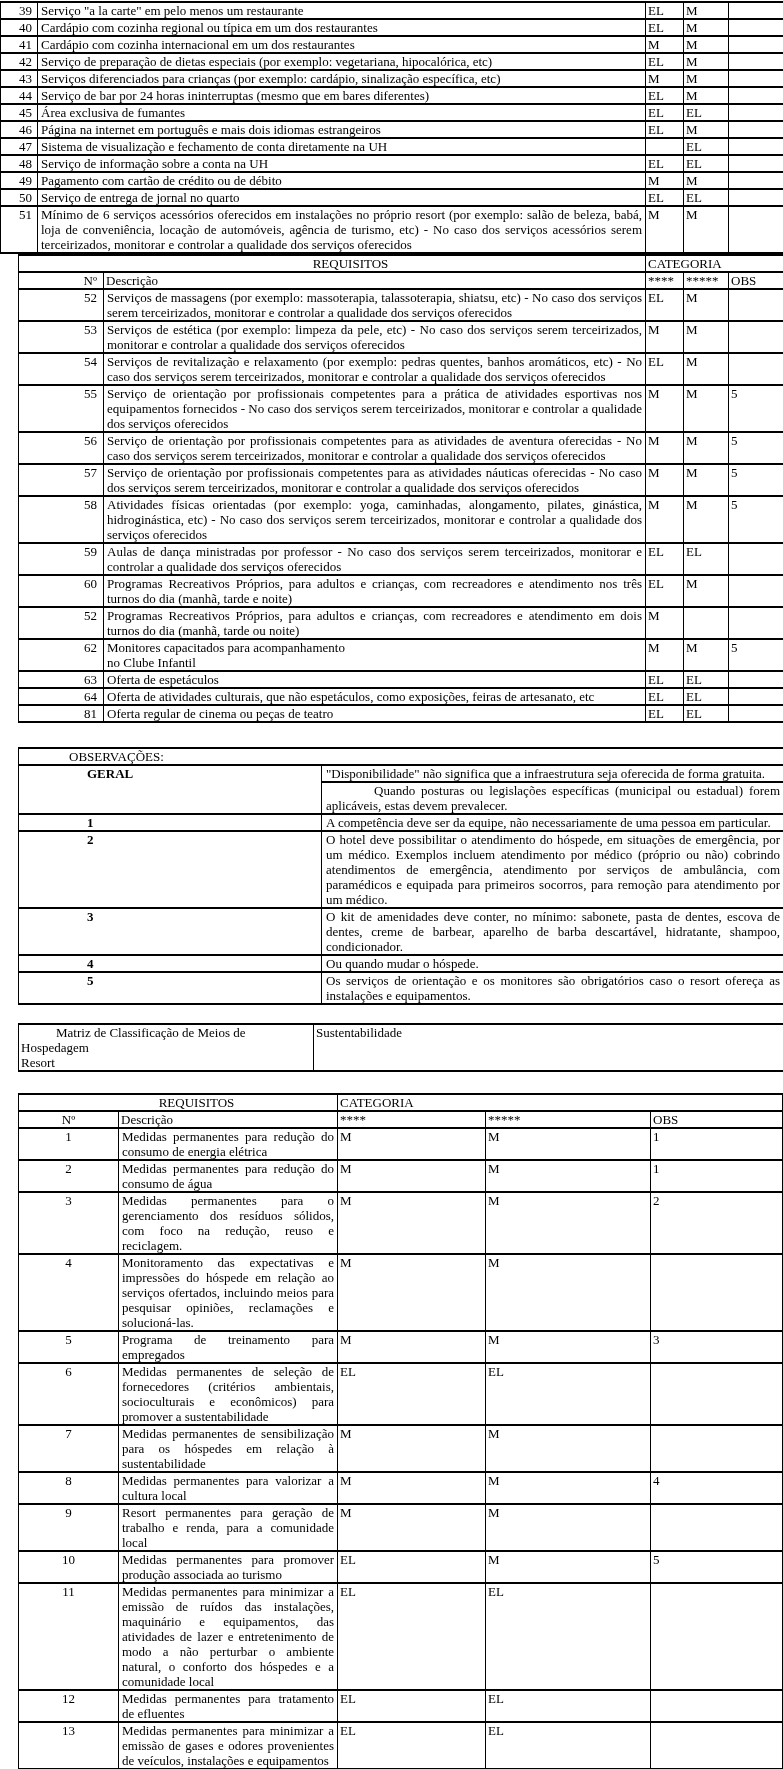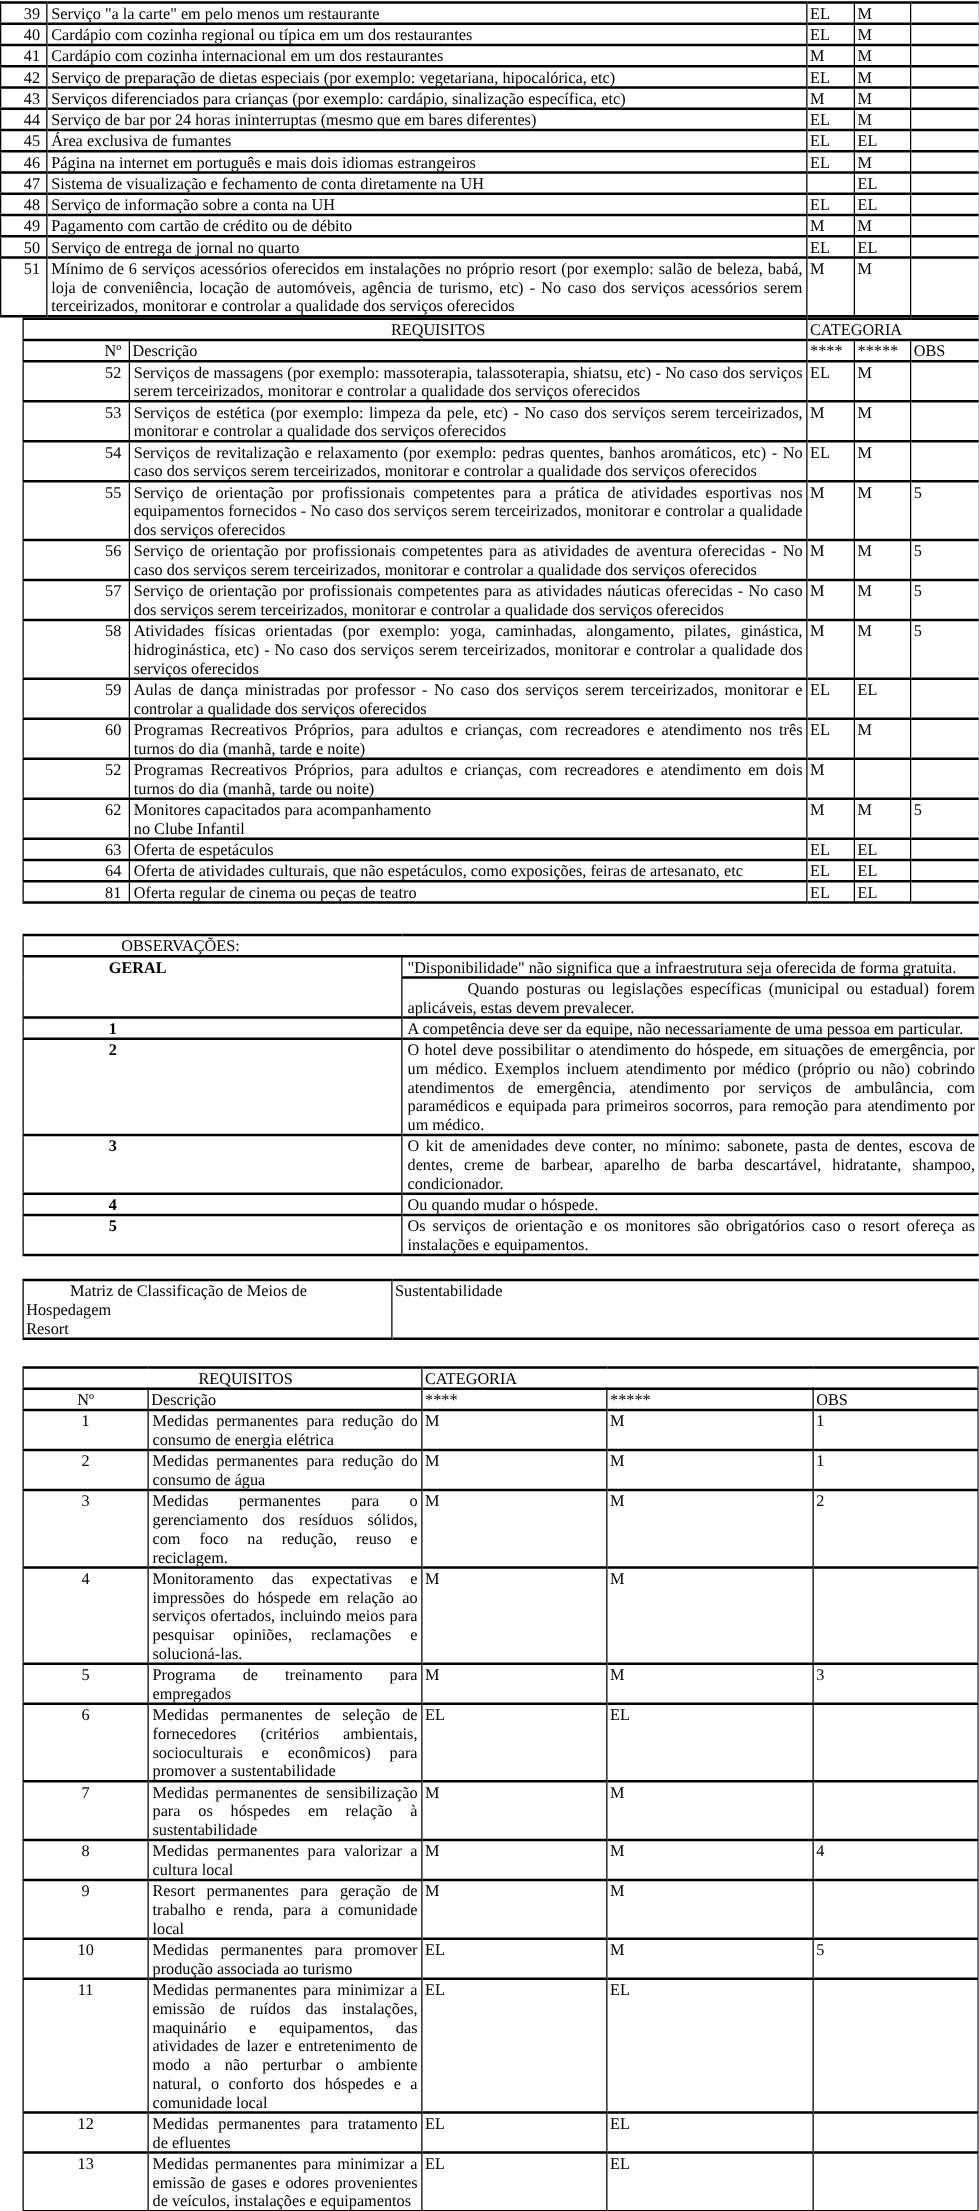--- a/index.html
+++ b/index.html
@@ -26,21 +26,21 @@
   }
   .tA { width: 783px; }
   .tB, .tObs, .tMatriz { margin-left: 18px; width: 765px; }
   .tSust { margin-left: 18px; width: 764px; }
   td.desc { text-align: justify; white-space: pre-line; padding: 0 3px 0 3px; }
   td.numA { padding-left: 18px; }
   td.numB { text-align: right; padding-right: 6px; }
   td.numC { text-align: center; }
   td.cat  { padding-left: 2px; }
   td.pl39 { padding-left: 39px; text-align: center; }
-  td.obs-title { padding-left: 78px; margin-left: 13px; }
+  td.obs-title { padding-left: 50px; margin-left: 13px; }
   td.obs-label { padding-left: 68px; font-weight: bold; }
   td.note { text-align: justify; padding: 0 3px 0 4px; }
   td.indented { text-indent: 48px; margin-top: 36px; }
   td.matriz-title { white-space: pre-line; text-indent: 35px; height: 44px; }
   .gap { width: 783px; }
   .g1 { height: 24px; }
   .g2 { height: 18px; }
   .g3 { height: 21px; }
 </style>
 </head>

